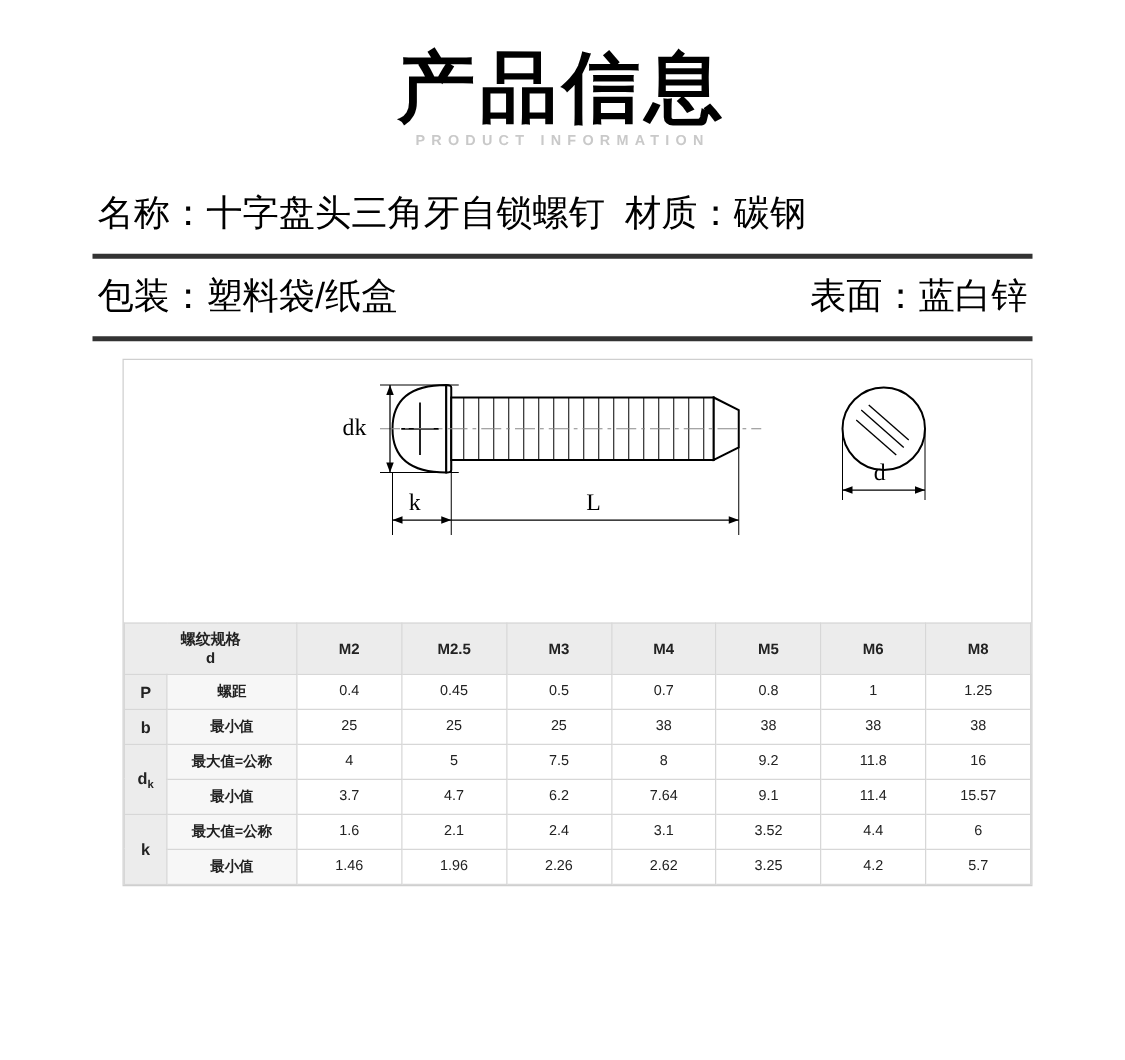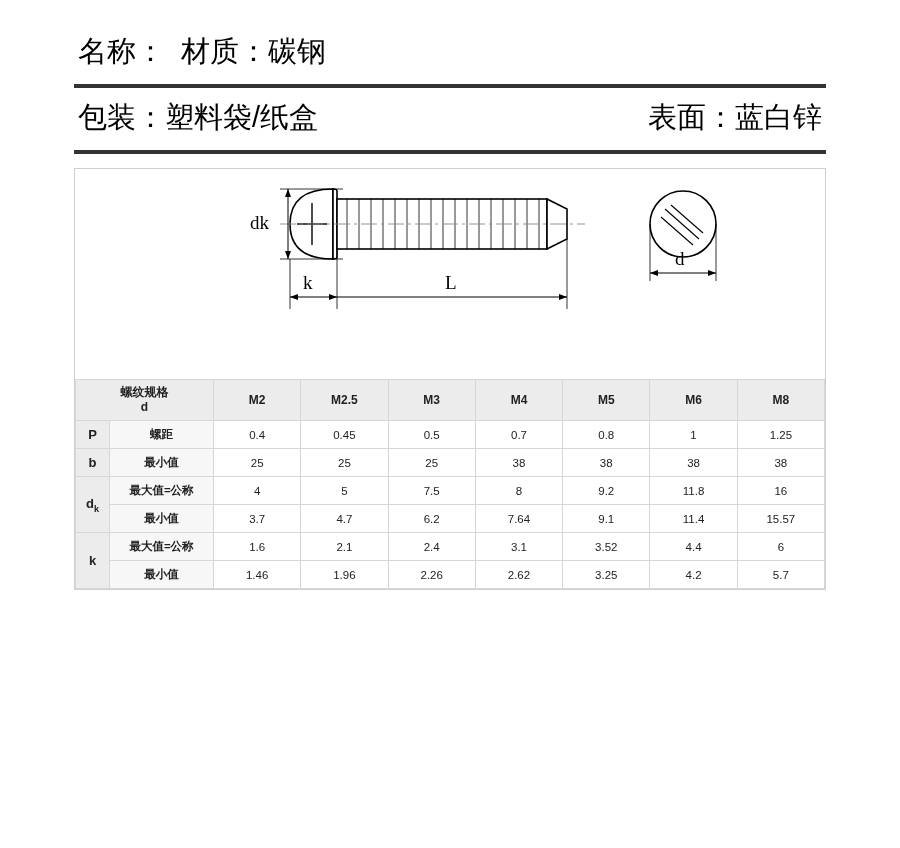--- a/index.html
+++ b/index.html
@@ -67,21 +67,21 @@
   .info-row.second {
     justify-content: space-between;
   }
   .pair {
     display: flex;
     align-items: baseline;
   }
 
   
   .panel {
-    margin: 14px 74px 0 74px;
+    margin: 14px 74px 0 98px;
     border: 1px solid #cfcfcf;
     background: #fff;
     padding: 0;
   }
   .drawing {
     position: relative;
     height: 210px;
   }
   .drawing svg {
     display: block;
@@ -138,25 +138,30 @@
   }
   .col-corner1 { width: 34px; }
   .col-corner2 { width: 104px; }
   sub.small { font-size: 9px; }
 </style>
 </head>
 <body>
 
 <div class="page">
 
+  <div class="title-block">
+    <div class="main-title">产品信息</div>
+    <div class="sub-title">PRODUCT INFORMATION</div>
+  </div>
 
   <div class="info-wrap">
 
     <div class="info-row">
       <span class="label">名称：</span>
+      <span class="value">十字盘头三角牙自锁螺钉</span>
       <span style="display:inline-block;width:16px;"></span>
       <span class="label">材质：</span>
       <span class="value">碳钢</span>
     </div>
 
     <div class="divider"></div>
 
     <div class="info-row second">
       <span class="pair">
         <span class="label">包装：</span>

